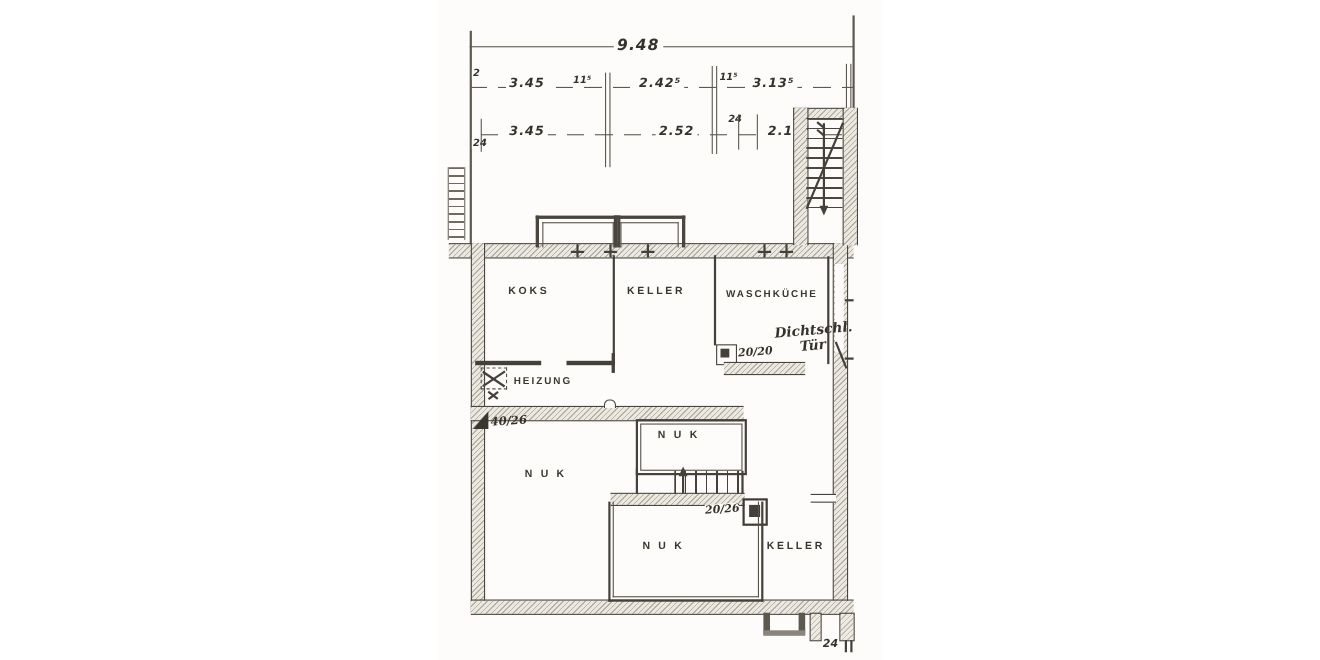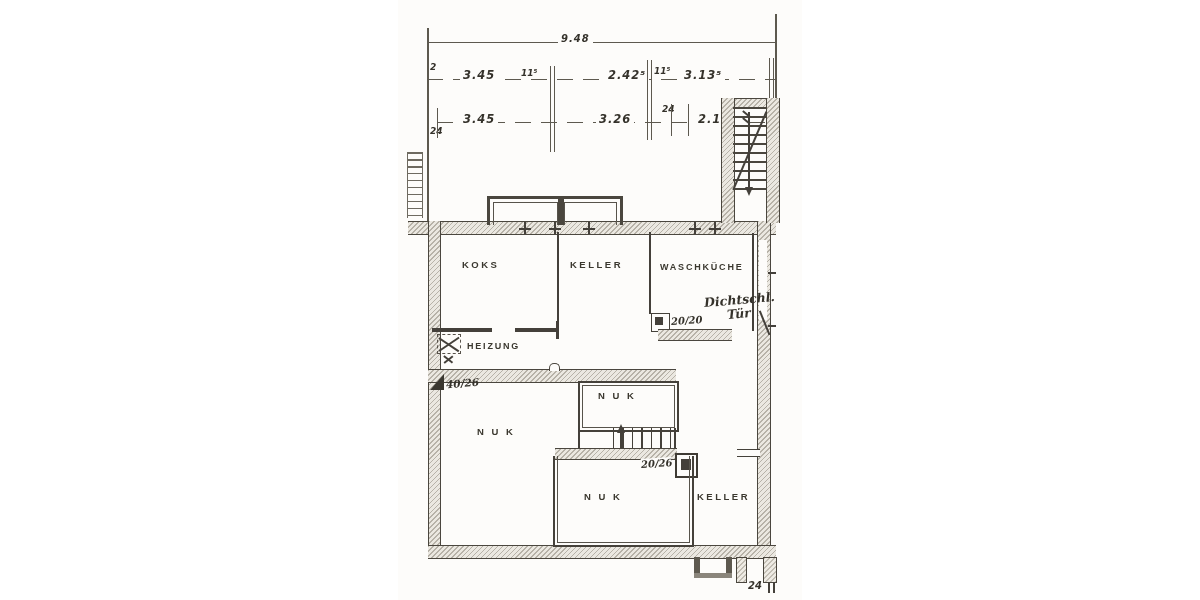--- a/index.html
+++ b/index.html
@@ -36,35 +36,35 @@
 </head>
 <body>
 
 <div id="stage">
   <div id="paper"></div>
 
   <div class="dimln" style="left:427px;top:28px;width:1.5px;height:194px;"></div>
   <div class="dimln" style="left:775px;top:14px;width:1.5px;height:90px;"></div>
 
   <div class="dimln" style="left:427px;top:42px;width:349px;height:1.4px;"></div>
-  <div class="lbl-dim" style="left:558px;top:33px;font-size:10px;">9.48</div>
+  <div class="lbl-dim" style="left:558px;top:33px;font-size:14px;">9.48</div>
 
   <div class="dimdash" style="left:427px;top:79px;width:349px;height:1.2px;"></div>
   <div class="lbl-dim-sm" style="left:429px;top:62px;">2</div>
   <div class="lbl-dim" style="left:460px;top:68px;">3.45</div>
   <div class="lbl-dim-sm" style="left:520px;top:68px;">11⁵</div>
-  <div class="lbl-dim" style="left:578px;top:68px;margin-left:27px;">2.42⁵</div>
+  <div class="lbl-dim" style="left:578px;top:68px;">2.42⁵</div>
   <div class="lbl-dim-sm" style="left:653px;top:66px;">11⁵</div>
   <div class="lbl-dim" style="left:681px;top:68px;">3.13⁵</div>
 
   <div class="dimdash" style="left:437px;top:122px;width:339px;height:1.2px;"></div>
   <div class="lbl-dim-sm" style="left:429px;top:126px;">24</div>
   <div class="dimln" style="left:437px;top:108px;width:1.2px;height:30px;"></div>
   <div class="lbl-dim" style="left:460px;top:112px;">3.45</div>
-  <div class="lbl-dim" style="left:596px;top:112px;">3.26</div>
+  <div class="lbl-dim" style="left:596px;top:112px;">2.52</div>
   <div class="lbl-dim-sm" style="left:661px;top:104px;">24</div>
   <div class="lbl-dim" style="left:695px;top:112px;">2.17⁵</div>
 
   <div class="dbl" style="left:550px;top:66px;width:3px;height:86px;"></div>
   <div class="dbl" style="left:647px;top:60px;width:3px;height:80px;"></div>
   <div class="dimln" style="left:671px;top:104px;width:1.2px;height:32px;"></div>
   <div class="dimln" style="left:688px;top:104px;width:1.2px;height:32px;"></div>
   <div class="dbl" style="left:769px;top:58px;width:3px;height:44px;"></div>
 
   <div class="wall h" style="left:408px;top:221px;width:368px;height:12px;"></div>

